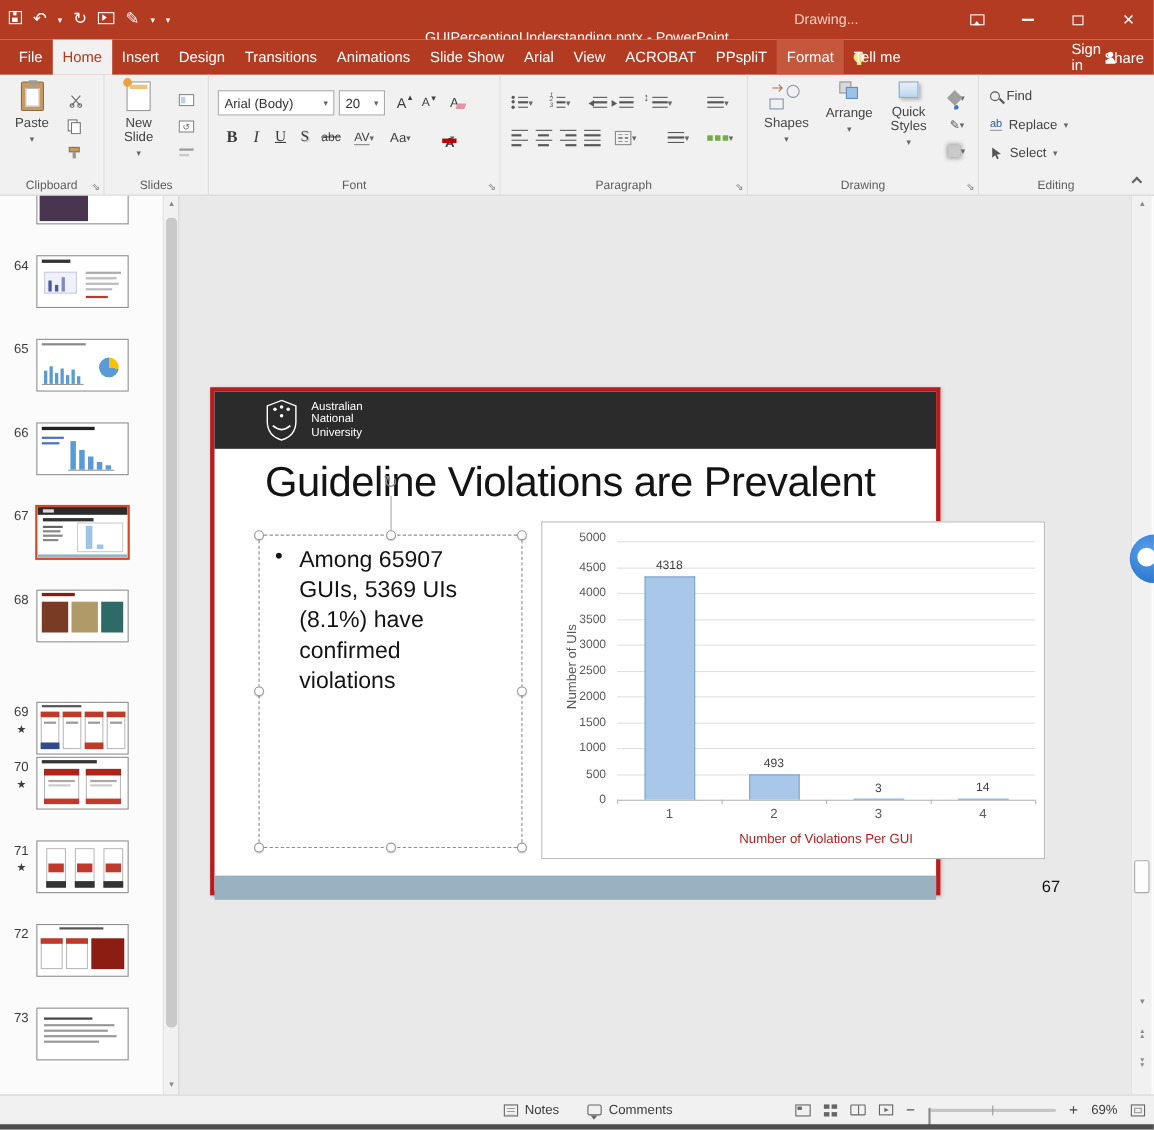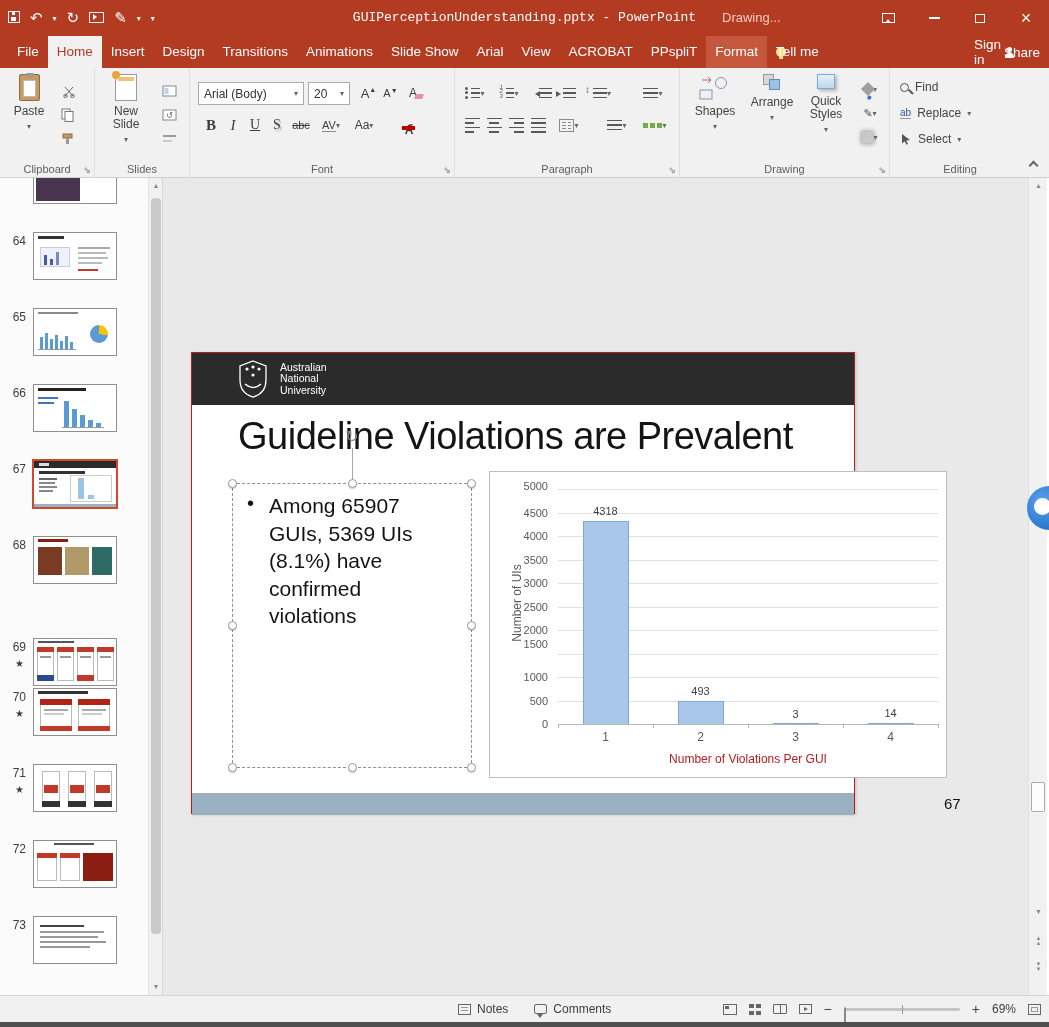--- a/index.html
+++ b/index.html
@@ -15,21 +15,21 @@
   .titlebar{left:0;top:0;width:100%;height:36px;background:var(--red);}
   .qat{left:8px;top:0;height:36px;display:flex;align-items:center;gap:10px;position:absolute;}
   .qat span{position:static;}
   .qat-btn{color:#fff;font-size:15px;line-height:36px;}
   .qat-caret{color:#fff;font-size:8px;}
   .flp{width:12px;height:12px;border:1.5px solid #fff;position:relative!important;display:inline-block;}
   .flp i{position:absolute;left:2px;top:5px;width:5px;height:4px;background:#fff;}
   .flp b{position:absolute;left:3px;top:0;width:3px;height:3px;background:#fff;}
   .mon{width:15px;height:11px;border:1.5px solid #fff;position:relative!important;display:inline-block;}
   .mon i{position:absolute;left:3px;top:1px;border-left:4px solid #fff;border-top:3px solid transparent;border-bottom:3px solid transparent;}
-  .tb-title{left:0;top:0;width:100%;text-align:center;line-height:36px;color:#fff;font-size:13px;pointer-events:none;font-family:Liberation Mono, monospace;}
+  .tb-title{left:0;top:16px;width:100%;text-align:center;line-height:36px;color:#fff;font-size:13px;pointer-events:none;}
   .tb-context{left:722px;top:0;line-height:36px;color:#f0cdc2;font-size:13px;}
   .win-controls{right:0;top:0;height:36px;display:flex;position:absolute;}
   .wc{position:static;width:46px;height:36px;display:flex;align-items:center;justify-content:center;color:#fff;}
   .wc.close{font-size:18px;}
   .mini{width:11px;height:2px;background:#fff;position:static!important;}
   .maxi{width:10px;height:9px;border:1.5px solid #fff;position:static!important;}
   .rdo{width:13px;height:10px;border:1px solid #fff;position:relative!important;}
   .rdo i{position:absolute;left:2px;top:2px;border:3px solid transparent;border-bottom:4px solid #fff;}
 
   
@@ -134,21 +134,21 @@
   .canvas{left:162px;top:178px;width:866px;height:817px;background:#e9e9e9;border-left:1px solid #d8d8d8;}
   .csb{left:1028px;top:178px;width:19px;height:817px;background:#f1f1f1;border-left:1px solid #e1e1e1;}
   .csb .sb-arrow{width:19px;}
   .csb-thumb{left:2px;top:604px;width:14px;height:30px;background:#fdfdfd;border:1px solid #ababab;border-radius:2px;}
   .dbl{left:0;width:19px;height:22px;display:flex;flex-direction:column;align-items:center;justify-content:center;color:#8a8a8a;font-size:6px;line-height:5px;}
   .dbl span{position:static;}
   .bubble{left:1027px;top:486px;width:44px;height:44px;border-radius:50%;background:radial-gradient(circle at 35% 35%,#5aa0ec,#1565c0);z-index:9;}
   .bubble i{position:absolute;left:7px;top:12px;width:17px;height:17px;border-radius:50%;background:#fff;}
 
   
-  .slide{left:28px;top:174px;width:664px;height:462px;background:#fff;border:1px solid #b91c1c;box-shadow:1px 1px 3px rgba(0,0,0,.18);}
+  .slide{left:28px;top:174px;width:664px;height:462px;background:#fff;border:4px solid #b91c1c;box-shadow:1px 1px 3px rgba(0,0,0,.18);}
   .slide-header{left:0;top:0;width:100%;height:52px;background:#2b2b2b;}
   .logo{left:46px;top:7px;display:flex;gap:12px;align-items:center;}
   .logo svg{position:static;}
   .logo-text{position:static;color:#fff;font-size:10.5px;line-height:11.5px;}
   .logo-text div{position:static;}
   .slide-title{left:46px;top:62px;font-size:38px;color:#141414;white-space:nowrap;letter-spacing:-.5px;}
   .txbox{left:40px;top:130px;width:240px;height:285px;border:1px dashed #8f8f8f;}
   .bullet-row{left:0;top:0;right:0;display:flex;padding:8px 4px 0 14px;}
   .bullet-row span{position:static;}
   .bullet-glyph{width:22px;font-size:20px;color:#141414;}
@@ -763,21 +763,21 @@
 
       <div class="chartframe" id="chartFrame">
         <div class="xtitle">Number of Violations Per GUI</div>
         <div class="ytitle">Number of UIs</div>
       <div class="ytick" style="top: 246px;">0</div>
           <div class="gridline" style="top: 228.5px; left: 68px; width: 380px;"></div>
           <div class="ytick" style="top: 222.5px;">500</div>
           <div class="gridline" style="top: 205px; left: 68px; width: 380px;"></div>
           <div class="ytick" style="top: 199px;">1000</div>
           <div class="gridline" style="top: 181.5px; left: 68px; width: 380px;"></div>
-          <div class="ytick" style="top: 166px;">1500</div>
+          <div class="ytick" style="top: 176px;">1500</div>
           <div class="gridline" style="top: 158px; left: 68px; width: 380px;"></div>
           <div class="ytick" style="top: 152px;">2000</div>
           <div class="gridline" style="top: 134.5px; left: 68px; width: 380px;"></div>
           <div class="ytick" style="top: 128.5px;">2500</div>
           <div class="gridline" style="top: 111px; left: 68px; width: 380px;"></div>
           <div class="ytick" style="top: 105px;">3000</div>
           <div class="gridline" style="top: 87.5px; left: 68px; width: 380px;"></div>
           <div class="ytick" style="top: 81.5px;">3500</div>
           <div class="gridline" style="top: 64px; left: 68px; width: 380px;"></div>
           <div class="ytick" style="top: 58px;">4000</div>

